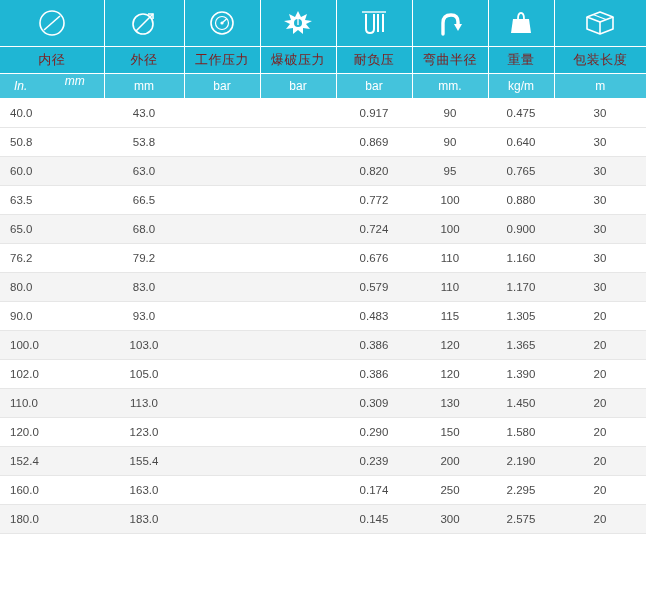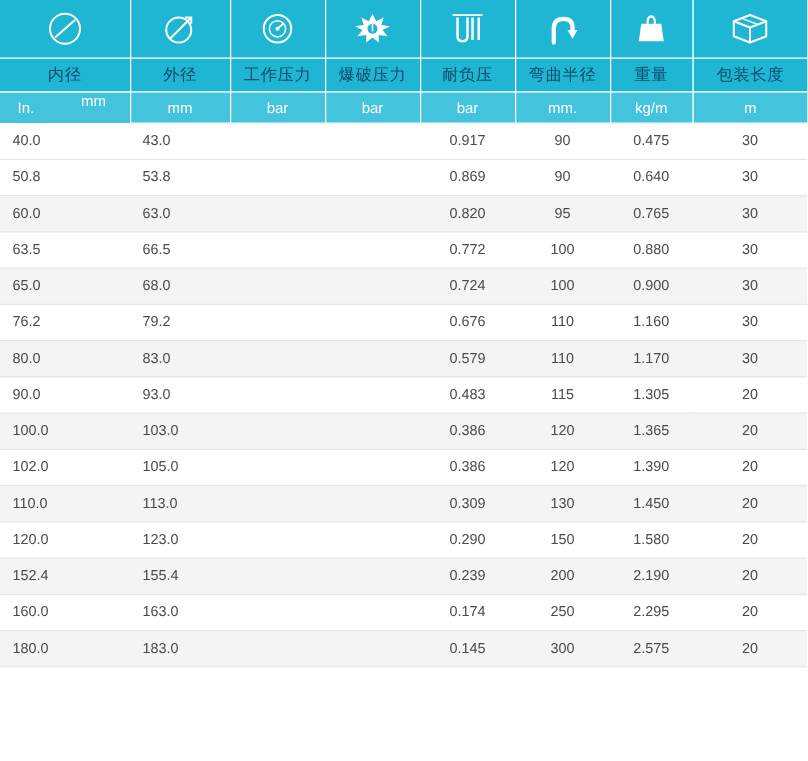--- a/index.html
+++ b/index.html
@@ -45,21 +45,21 @@
   }
   .icon-wrap svg { display: block; }
 
   
   tr.label-row td {
     background: #1fb6d4;
     height: 26px;
     padding: 0;
     text-align: center;
     vertical-align: middle;
-    color: #0c4a6e;
+    color: #7f1d1d;
     font-size: 13px;
     letter-spacing: 0.5px;
     border-right: 1px solid #ffffff;
     border-bottom: 1px solid #ffffff;
   }
   tr.label-row td:last-child { border-right: none; margin-left: 27px; }
 
   
   tr.unit-row td {
     background: #44c3dc;
@@ -90,21 +90,21 @@
     background: #ffffff;
   }
   tr.data-row.alt td {
     background: #f4f4f4;
   }
   tr.data-row td.first-col {
     text-align: left;
     padding-right: 22px;
   }
   tr.data-row td.second-col {
-    text-align: left;
+    text-align: center;
   }
   tr.data-row td.empty-cell { }
 </style>
 </head>
 <body>
 
 <table class="spec-table">
   <colgroup>
     <col class="c0">
       <col class="c1">
@@ -196,21 +196,21 @@
       <td>外径</td>
       <td>工作压力</td>
       <td>爆破压力</td>
       <td>耐负压</td>
       <td>弯曲半径</td>
       <td>重量</td>
       <td>包装长度</td>
     </tr>
 
     <tr class="unit-row">
-      <td class="unit-first" style="position: relative;"><span>In.</span><span style="position: absolute; left: 0px; right: 0px; top: 0px; text-align: center; padding-left: 46px;">mm</span></td>
+      <td class="unit-first" style="position: relative; font-style: italic;"><span>In.</span><span style="position: absolute; left: 0px; right: 0px; top: 0px; text-align: center; padding-left: 46px;">mm</span></td>
       <td>mm</td>
       <td>bar</td>
       <td>bar</td>
       <td>bar</td>
       <td>mm.</td>
       <td>kg/m</td>
       <td>m</td>
     </tr>
 
     </tbody>

